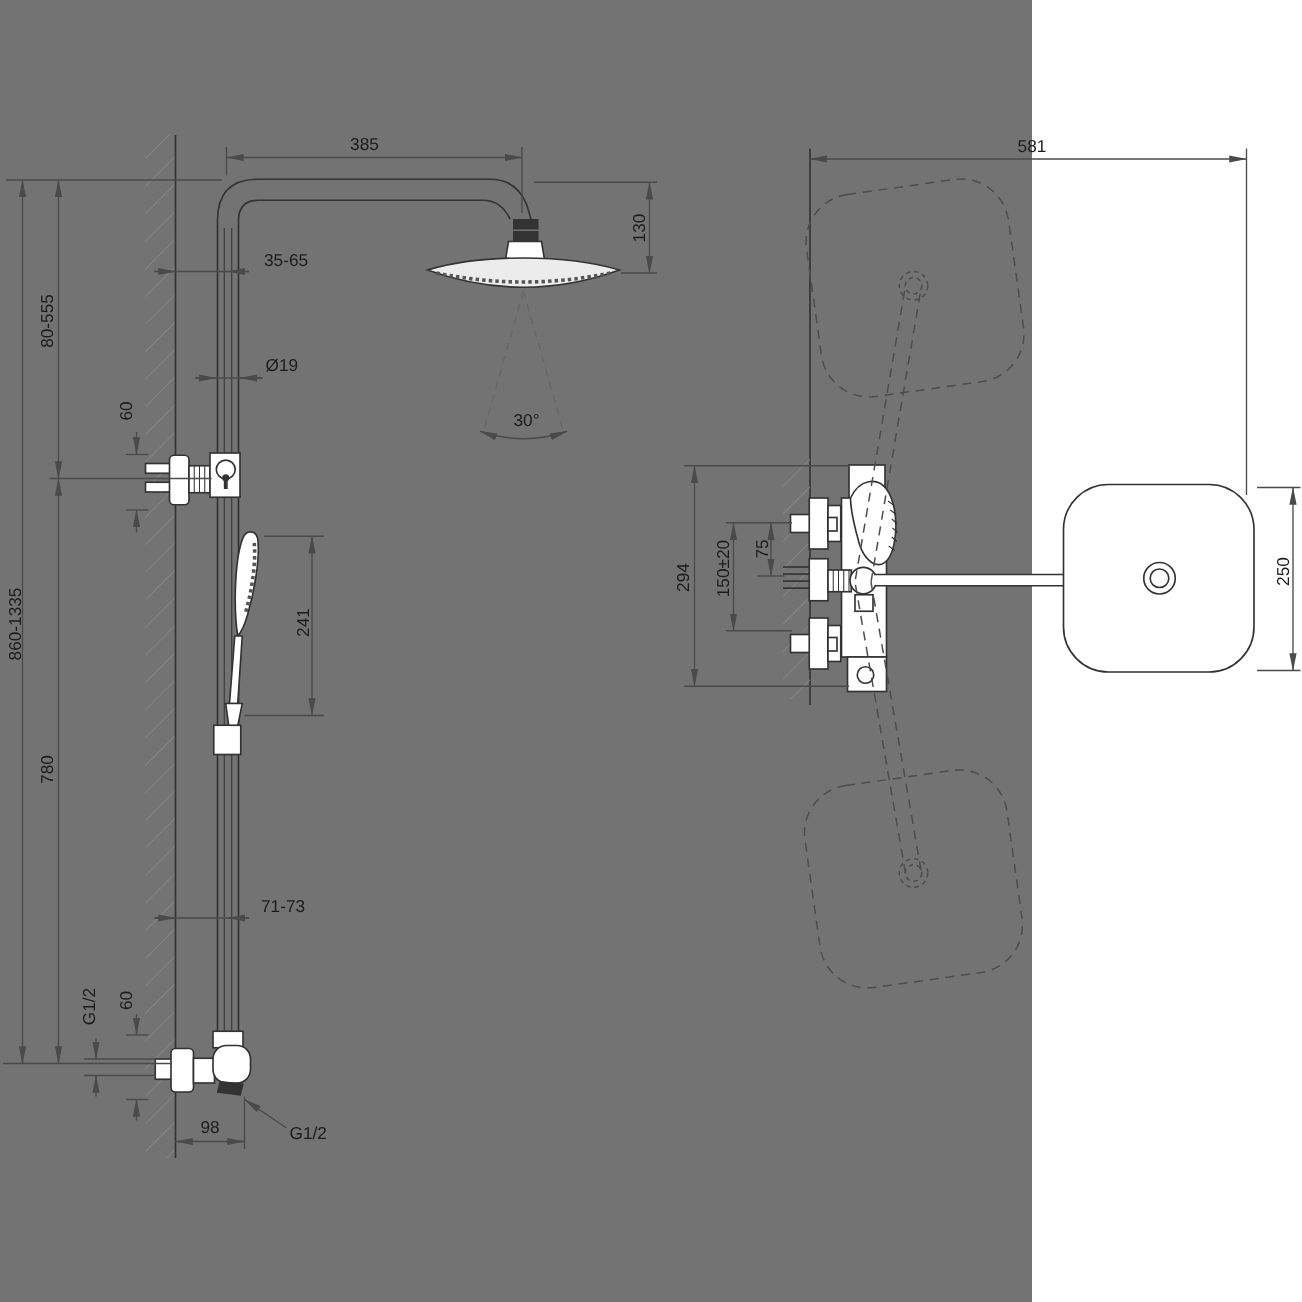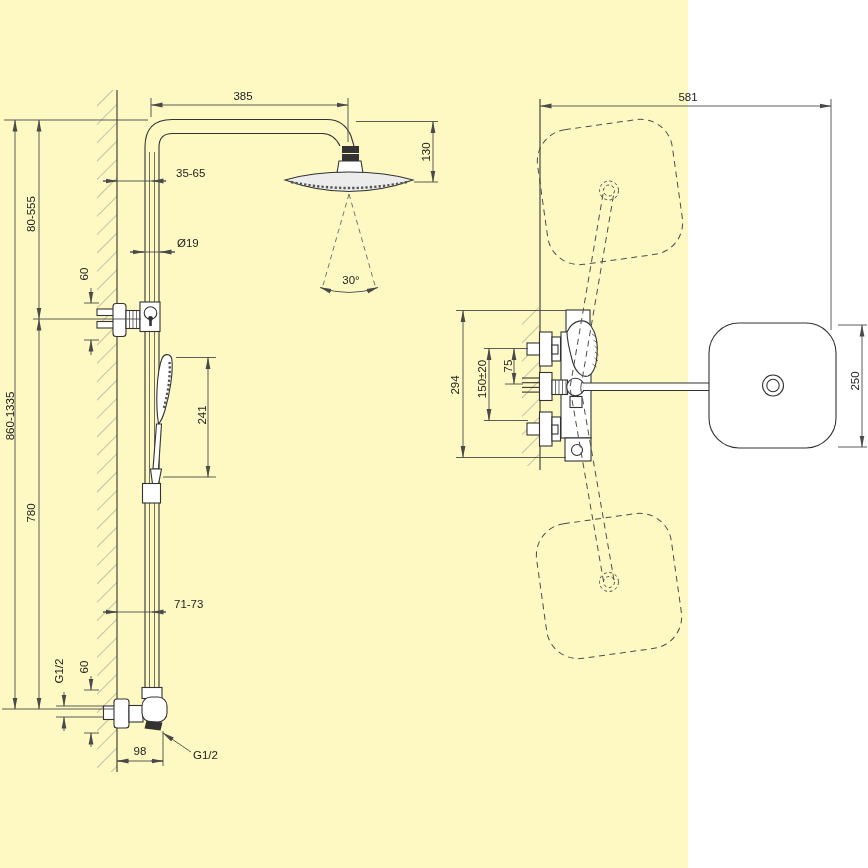--- a/index.html
+++ b/index.html
@@ -1,16 +1,16 @@
 <!DOCTYPE html>
 <html><head>
 <meta charset="utf-8">
 <style>
   html,body{margin:0;padding:0;background:#ffffff;}
-  .stage{width:688px;height:868px;background:#fef9c3;position:relative;}
+  .stage{width:688px;height:868px;background:#737373;position:relative;}
   svg{display:block;}
   .ln{stroke:#333333;stroke-width:1.1;fill:none;}
   .lnw{stroke:#333333;stroke-width:1.1;fill:#ffffff;}
   .thin{stroke:#333333;stroke-width:0.7;fill:none;}
   .dark{fill:#333333;stroke:none;}
   .shade{stroke:#333333;stroke-width:1.1;fill:#ececec;}
   .noz{stroke:#555555;stroke-width:2.4;stroke-dasharray:2.3 2.1;fill:none;}
   .dash{stroke:#4d4d4d;stroke-width:1;fill:none;stroke-dasharray:6 4.5;}
   .dashf{stroke:#4d4d4d;stroke-width:1;fill:none;stroke-dasharray:3 2.6;}
   .spray{stroke:#666666;stroke-width:0.9;fill:none;stroke-dasharray:5 4;}

